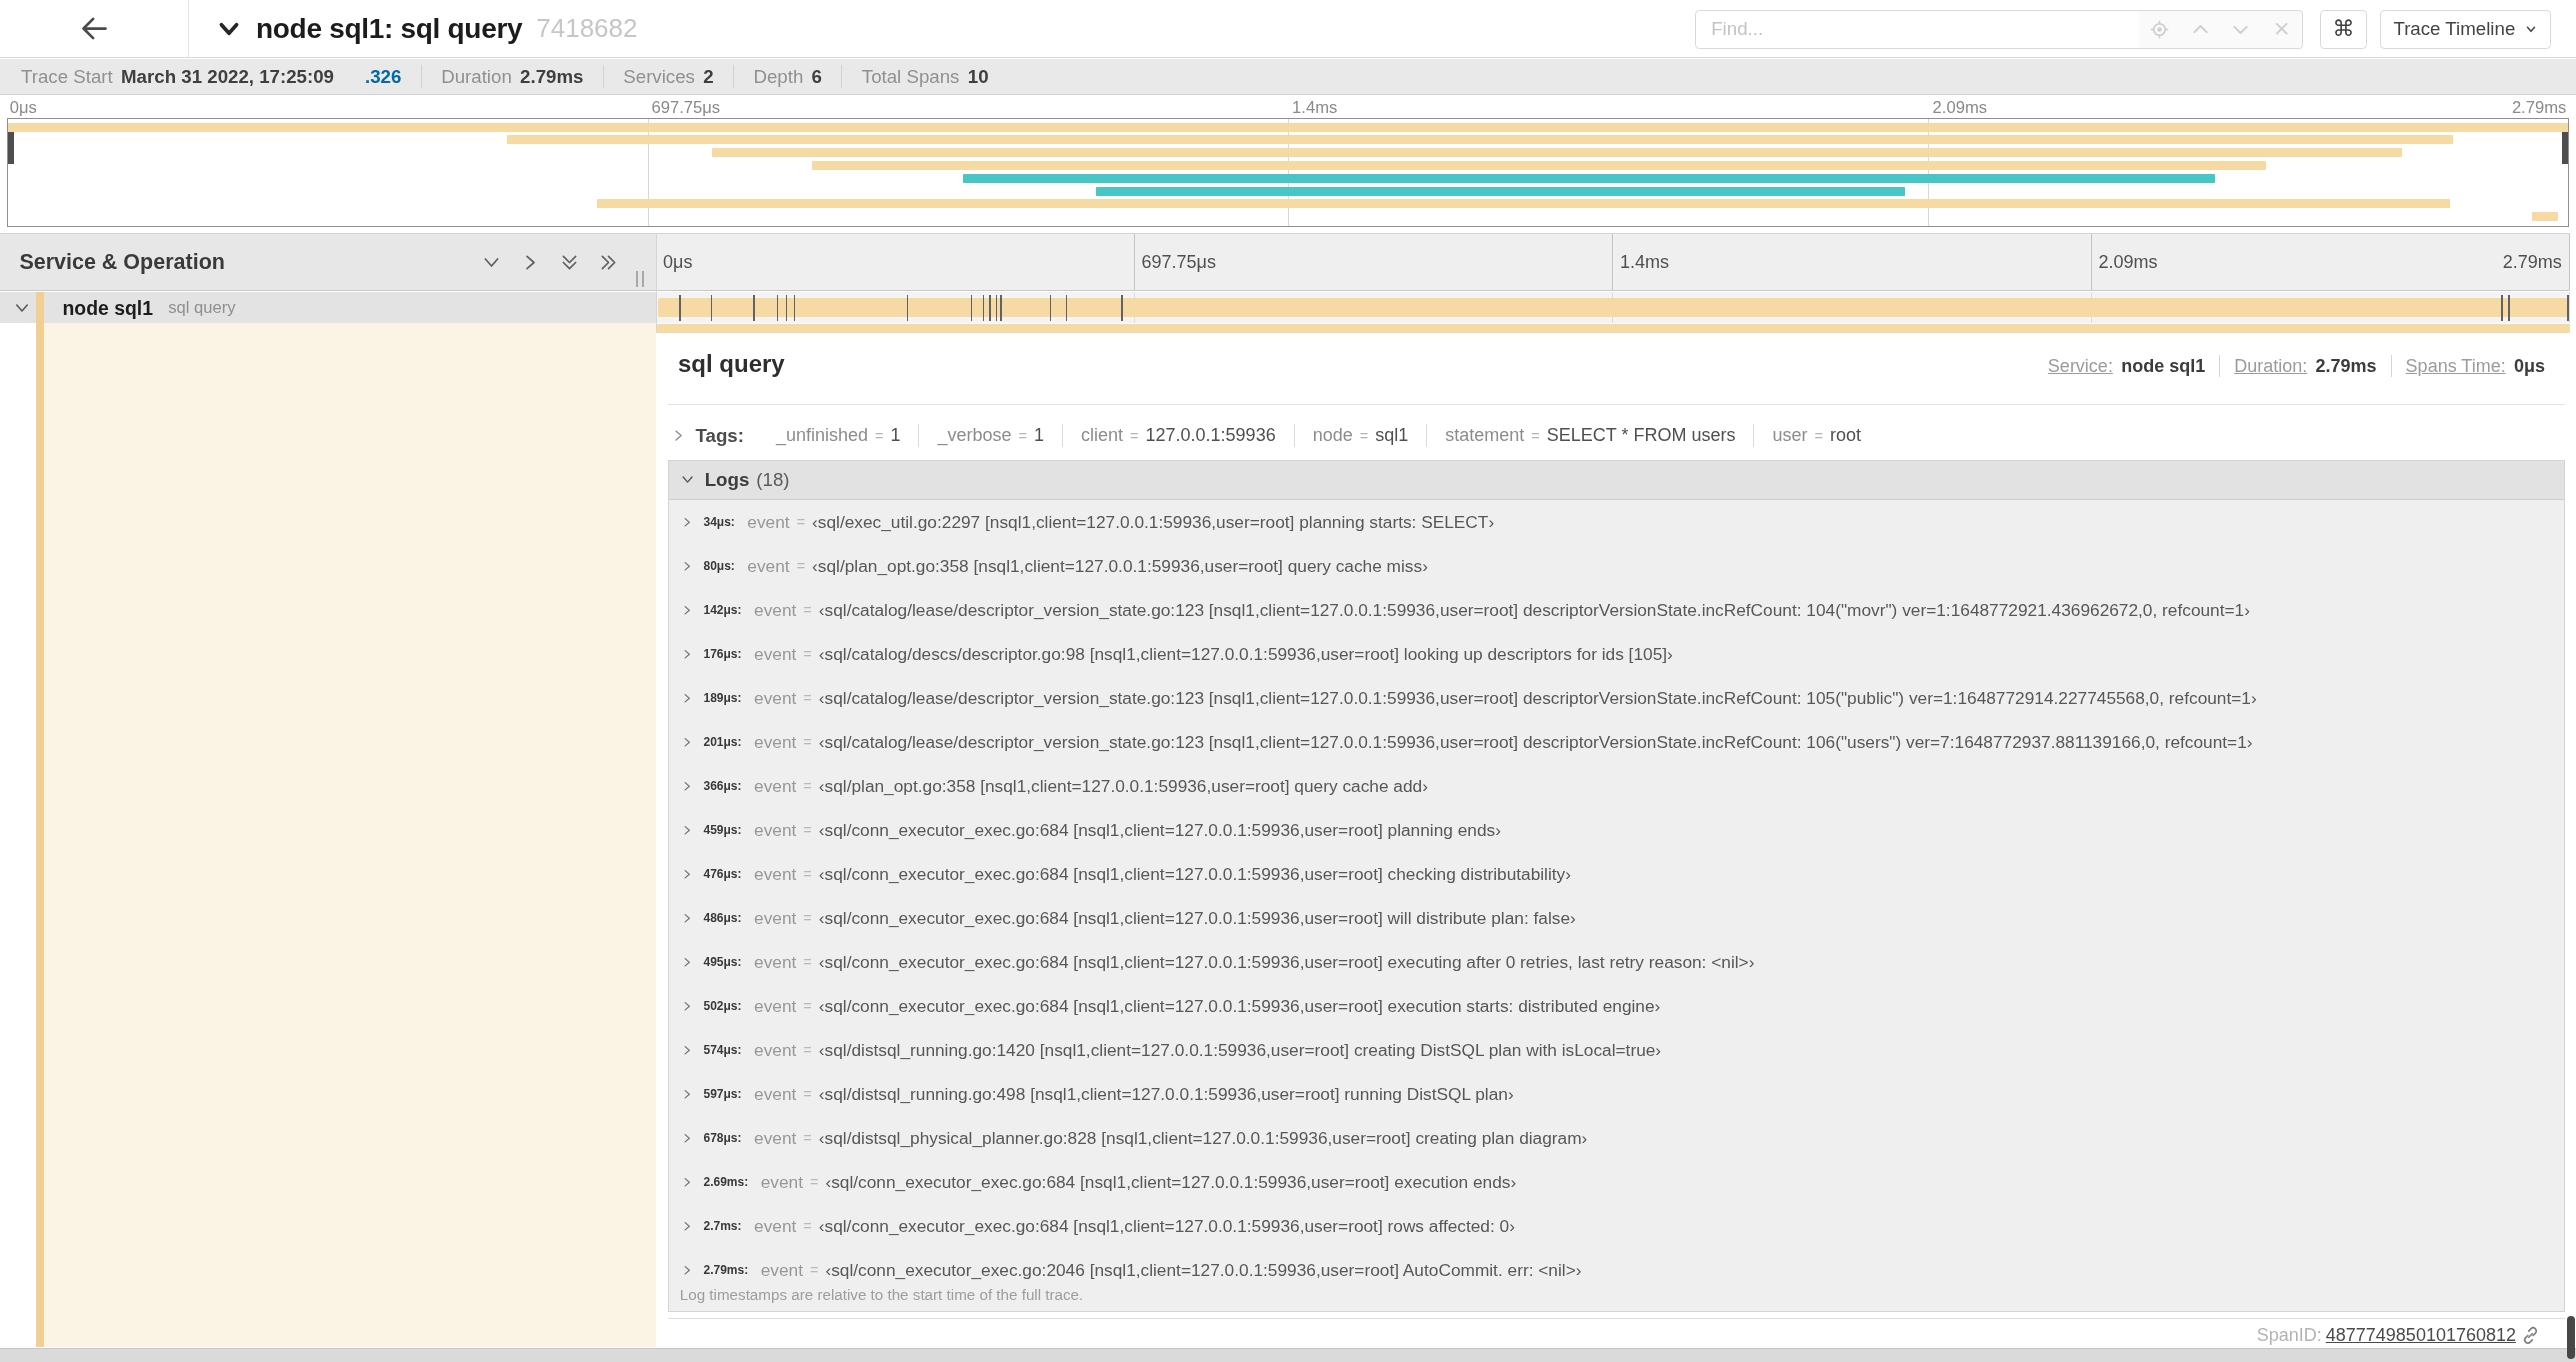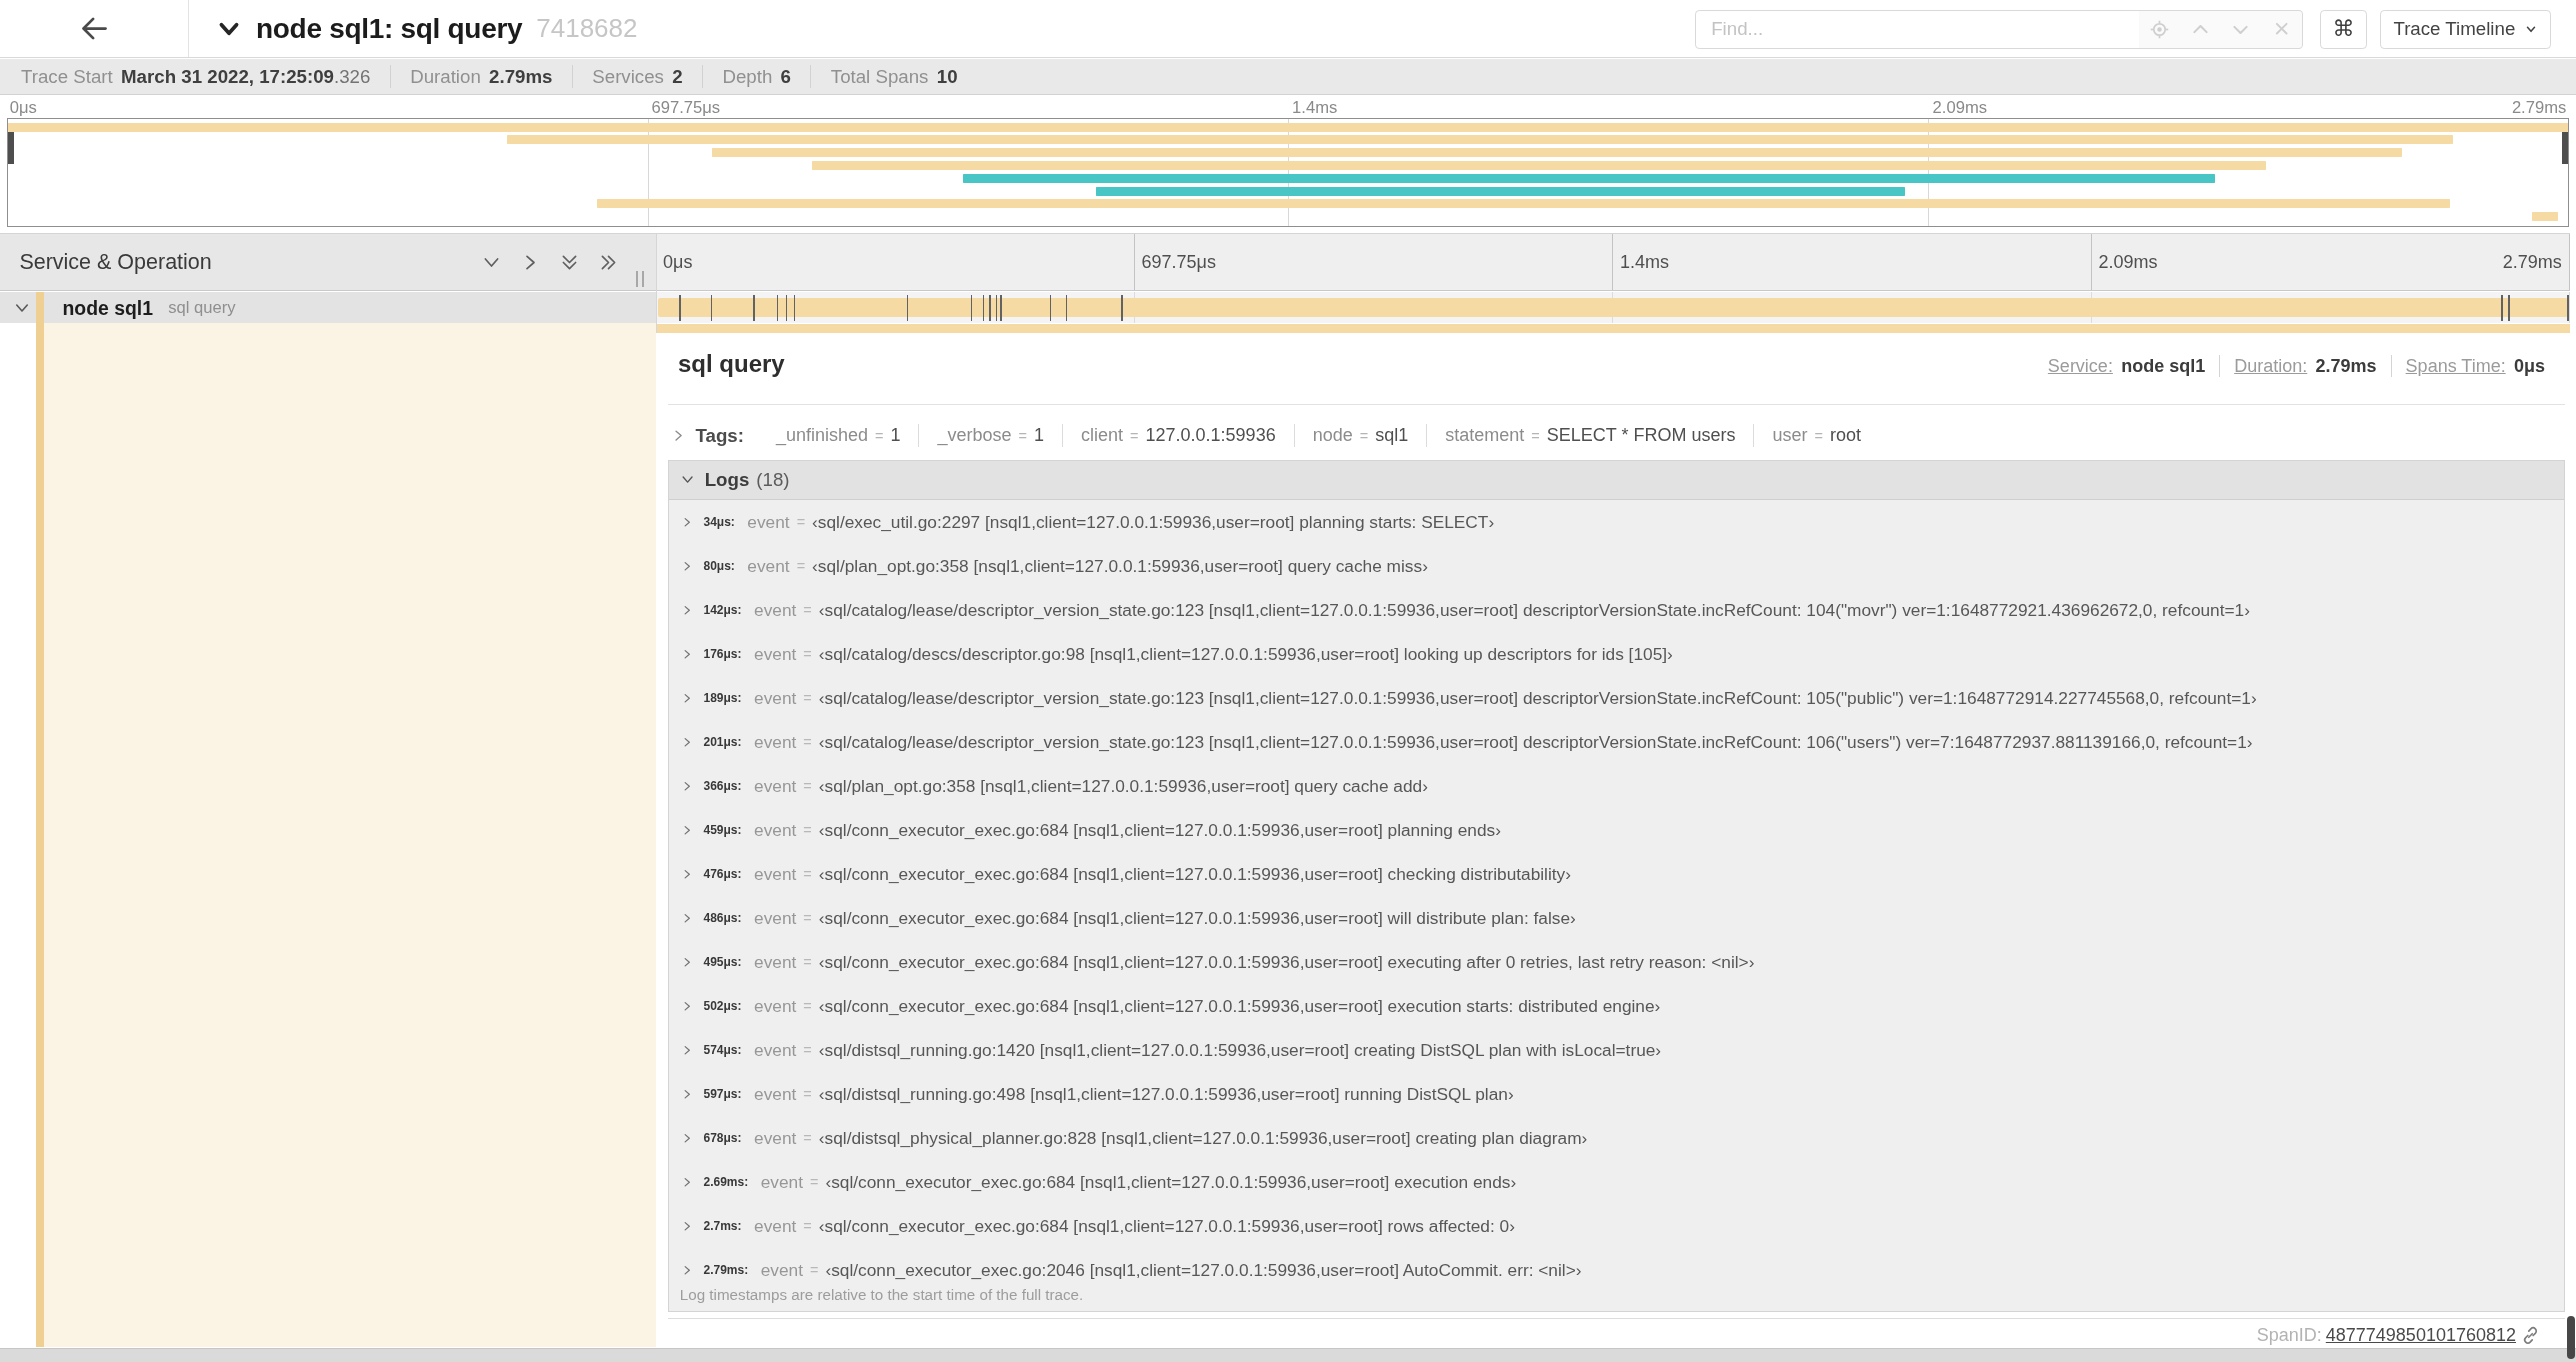--- a/index.html
+++ b/index.html
@@ -24,33 +24,33 @@
   .find-ico { width:41px; height:37px; display:flex; align-items:center; justify-content:center; color:#cfcfcf; cursor:pointer; }
   #kbd-btn { left:2320px; top:9.7px; width:47px; height:39px; border:0.7px solid #d9d9d9; border-radius:4.2px; display:flex; align-items:center; justify-content:center; font-size:22px; color:#3f3f3f; background:#fff; cursor:pointer; }
   #view-btn { left:2380px; top:9.7px; width:171px; height:39px; border:0.7px solid #d9d9d9; border-radius:4.2px; display:flex; align-items:center; justify-content:center; gap:8.3px; font-size:18.7px; color:#434343; background:#fff; cursor:pointer; }
 
   
   #summary { left:0; top:59px; width:2576px; height:36px; background:#e9e9e9; border-bottom:0.7px solid #d2d2d2; display:flex; align-items:center; padding-left:21px; }
   .sum-item { display:flex; align-items:center; gap:8.3px; padding:0 19.4px; border-left:0.7px solid #d2d2d2; height:23.5px; font-size:18.7px; }
   .sum-item:first-child { border-left:none; padding-left:0; }
   .sum-label { color:#909090; }
   .sum-value { color:#3f3f3f; font-weight:bold; }
-  .sum-suffix { color:#737373; font-weight:normal; }
+  .sum-suffix { color:#0369a1; font-weight:bold;padding-left:31px; }
 
   
   #minimap { left:0; top:95px; width:2576px; height:134px; background:#fff; }
   .mm-label { top:2.8px; font-size:16.6px; color:#8a8a8a; }
   #mm-canvas { left:7px; top:23px; width:2562px; height:109px; border:1.4px solid #8f8f8f; background:#fff; }
   .mm-grid { top:0; bottom:0; width:0.7px; background:#d8d8d8; }
   .mm-bar { height:9px; border-radius:0.7px; }
   .mm-handle { width:6.2px; height:32px; background:#4e4e4e; top:12.5px; cursor:ew-resize; }
 
   
   #tl-header-left { left:0; top:233px; width:656px; height:58px; background:#e7e7e7; border-top:0.7px solid #d5d5d5; border-bottom:0.7px solid #c9c9c9; }
-  #tl-header-title { left:19.4px; top:0; height:57px; display:flex; align-items:center; font-size:21.5px; font-weight:normal; color:#3a3a3a; }
+  #tl-header-title { left:19.4px; top:0; height:57px; display:flex; align-items:center; font-size:21.5px; font-weight:bold; color:#3a3a3a; }
   #tl-header-icons { right:37px; top:0; height:57px; display:flex; align-items:center; gap:18px; color:#5f5f5f; }
   #col-grip { left:636px; bottom:2.8px; display:flex; gap:4.2px; cursor:col-resize; }
   .grip-bar { width:2.1px; height:16.6px; background:#a8a8a8; }
   #tl-ruler { left:656px; top:233px; width:1914px; height:58px; background:#efefef; border-top:0.7px solid #d5d5d5; border-bottom:0.7px solid #c9c9c9; }
   .ruler-grid { top:0; bottom:0; width:0.7px; background:#c3c3c3; }
   .ruler-label { top:0; height:57px; line-height:57px; font-size:18px; color:#4f4f4f; }
 
   
   #row-left { left:0; top:292px; width:656px; height:32px; background:#e3e3e3; display:flex; align-items:center; }
   #row-chevron { margin-left:12.5px; color:#5a5a5a; }

